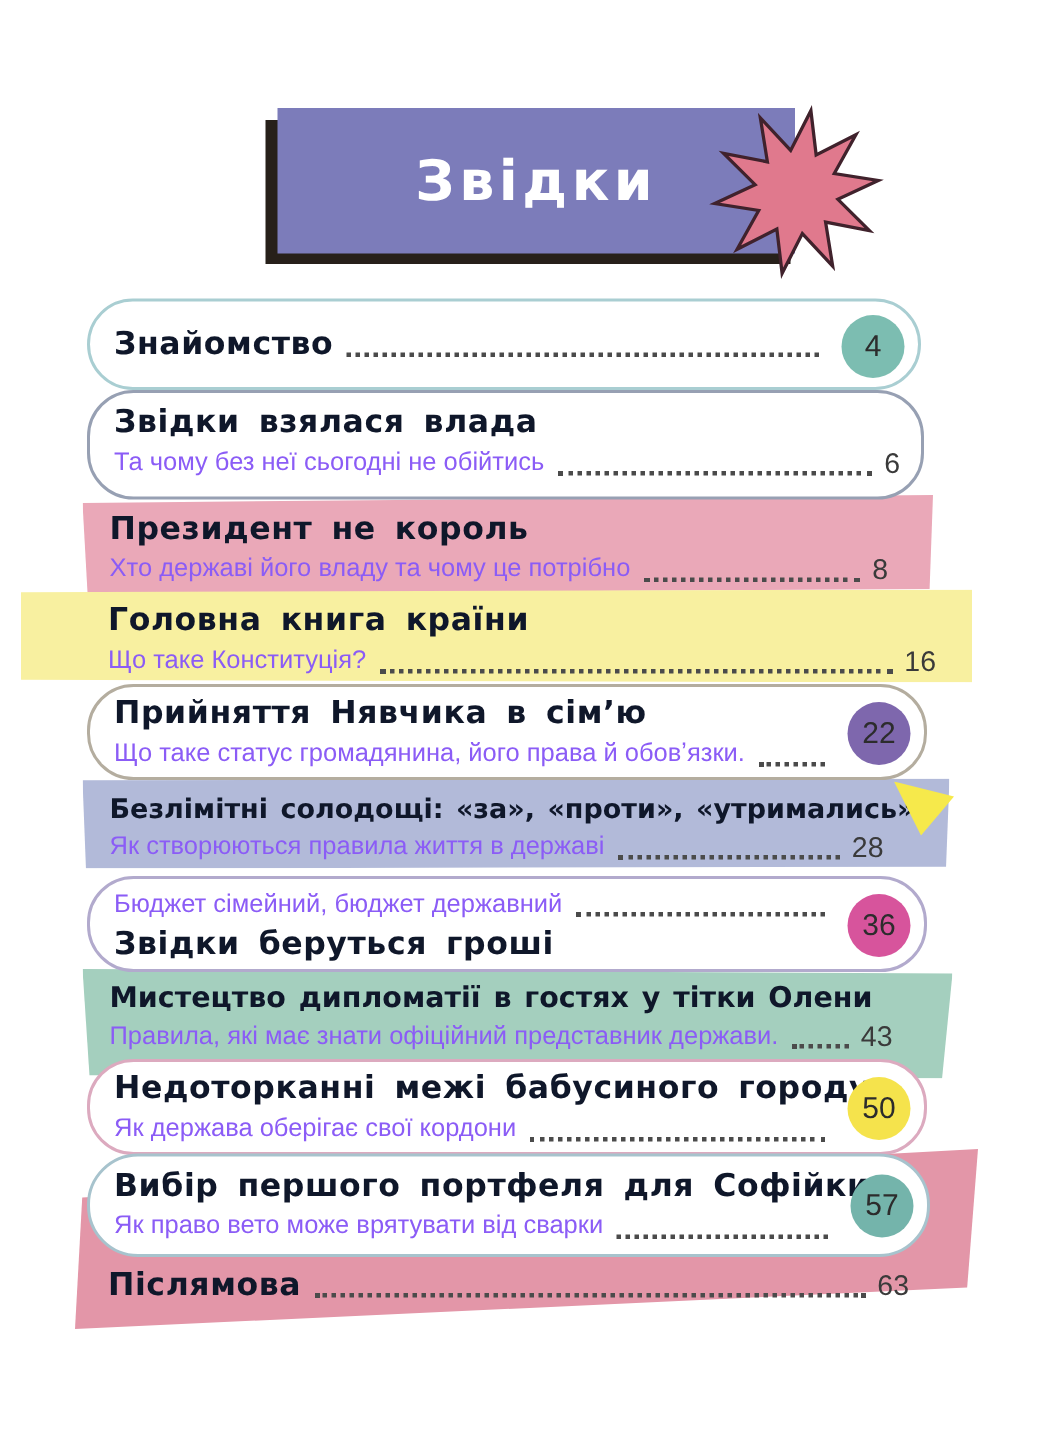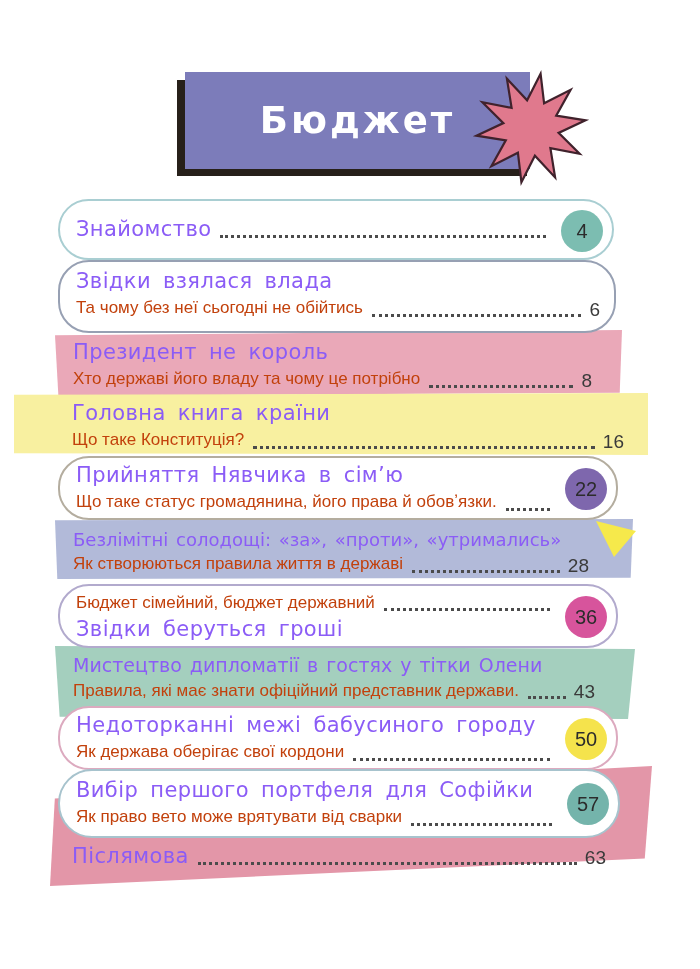--- a/index.html
+++ b/index.html
@@ -13,45 +13,45 @@
   .hdr-title{font-family:"DejaVu Sans",sans-serif;font-size:37px;color:#ffffff;
              letter-spacing:3px;font-weight:bold;}
 
   
   .pill{position:absolute;box-sizing:border-box;background:#ffffff;border:2.5px solid #ccc;
         border-radius:31px;z-index:2;}
   .banner{position:absolute;box-sizing:border-box;z-index:1;}
   .banner .bg{position:absolute;left:0;top:0;right:0;bottom:0;}
   .content{position:relative;z-index:2;box-sizing:border-box;height:100%;}
   .row{display:flex;align-items:flex-end;}
-  .title{font-family:"DejaVu Sans",sans-serif;font-weight:normal;font-size:21px;color:#8b5cf6;
+  .title{font-family:"DejaVu Sans",sans-serif;font-weight:bold;font-size:21px;color:#0f172a;
          letter-spacing:.4px;word-spacing:5px;line-height:1.3;white-space:nowrap;}
   .fs18{font-size:18px;word-spacing:2px;letter-spacing:0;}
   .fs19{font-size:19px;word-spacing:2px;letter-spacing:0;}
-  .sub{font-family:"Liberation Sans",sans-serif;font-size:17px;color:#c2410c;line-height:1.55;
+  .sub{font-family:"Liberation Sans",sans-serif;font-size:17px;color:#8b5cf6;line-height:1.55;
        white-space:nowrap;}
   .leader{flex:1 1 auto;border-bottom:3.4px dotted #4b4b4b;margin:0 8px 5px 9px;min-width:10px;}
   .pnum{font-family:"Liberation Sans",sans-serif;font-size:19px;color:#3a3a3a;line-height:1.25;}
   .pcircle{position:absolute;width:42px;height:42px;border-radius:50%;display:flex;
            align-items:center;justify-content:center;font-size:20px;color:#2c2c2c;
            right:9px;z-index:3;}
   .flag{position:absolute;z-index:4;clip-path:polygon(0% 10%,100% 35%,45% 100%);}
 
   .clip-e3{clip-path:polygon(0% 8%,100% 0%,99.6% 95%,0.6% 100%);}
   .clip-e4{clip-path:polygon(0% 3%,100% 0%,100% 100%,0% 97%);}
   .clip-e6{clip-path:polygon(0% 2%,100% 0%,99.6% 98%,0.4% 100%);}
   .clip-e8{clip-path:polygon(0% 0%,100% 4%,98.8% 100%,0.8% 97%);}
   .clip-e11{clip-path:polygon(0.8% 27%,100% 0%,98.8% 77%,0% 100%);}
 </style>
 </head>
 <body>
 
 <div class="abs hdr-shadow" style="left: 177px; top: 80px; width: 350px; height: 96px; background-color: rgb(39, 32, 26);"></div>
 <div class="abs hdr-panel" style="left: 185px; top: 72px; width: 345px; height: 97px; background-color: rgb(124, 124, 186);">
-  <span class="hdr-title">Бюджет</span>
+  <span class="hdr-title">Звідки</span>
 </div>
 <svg class="abs" style="left:472px;top:69px;z-index:2;" width="118" height="118" viewBox="0 0 118 118">
   <polygon stroke-width="2.2" stroke-linejoin="miter" points="68.6,4.8 72.1,34.3 98.6,20.8 84.2,46.7 113.5,51.3 86.6,63.9 107.6,84.8 78.4,79.1 83.1,108.4 62.9,86.7 49.4,113.2 45.9,83.7 19.4,97.2 33.8,71.3 4.5,66.7 31.4,54.1 10.4,33.2 39.6,38.9 34.9,9.6 55.1,31.3" style="fill: rgb(224, 121, 141); stroke: rgb(64, 34, 44);"></polygon>
 </svg>
 
 <div class="pill" style="left: 58px; top: 199px; width: 556px; height: 61px; border-color: rgb(169, 206, 210);">
   <div class="content" style="padding:15px 58px 0 16px;">
     <div class="row">
       <span class="title">Знайомство</span>
       <span class="leader"></span>

